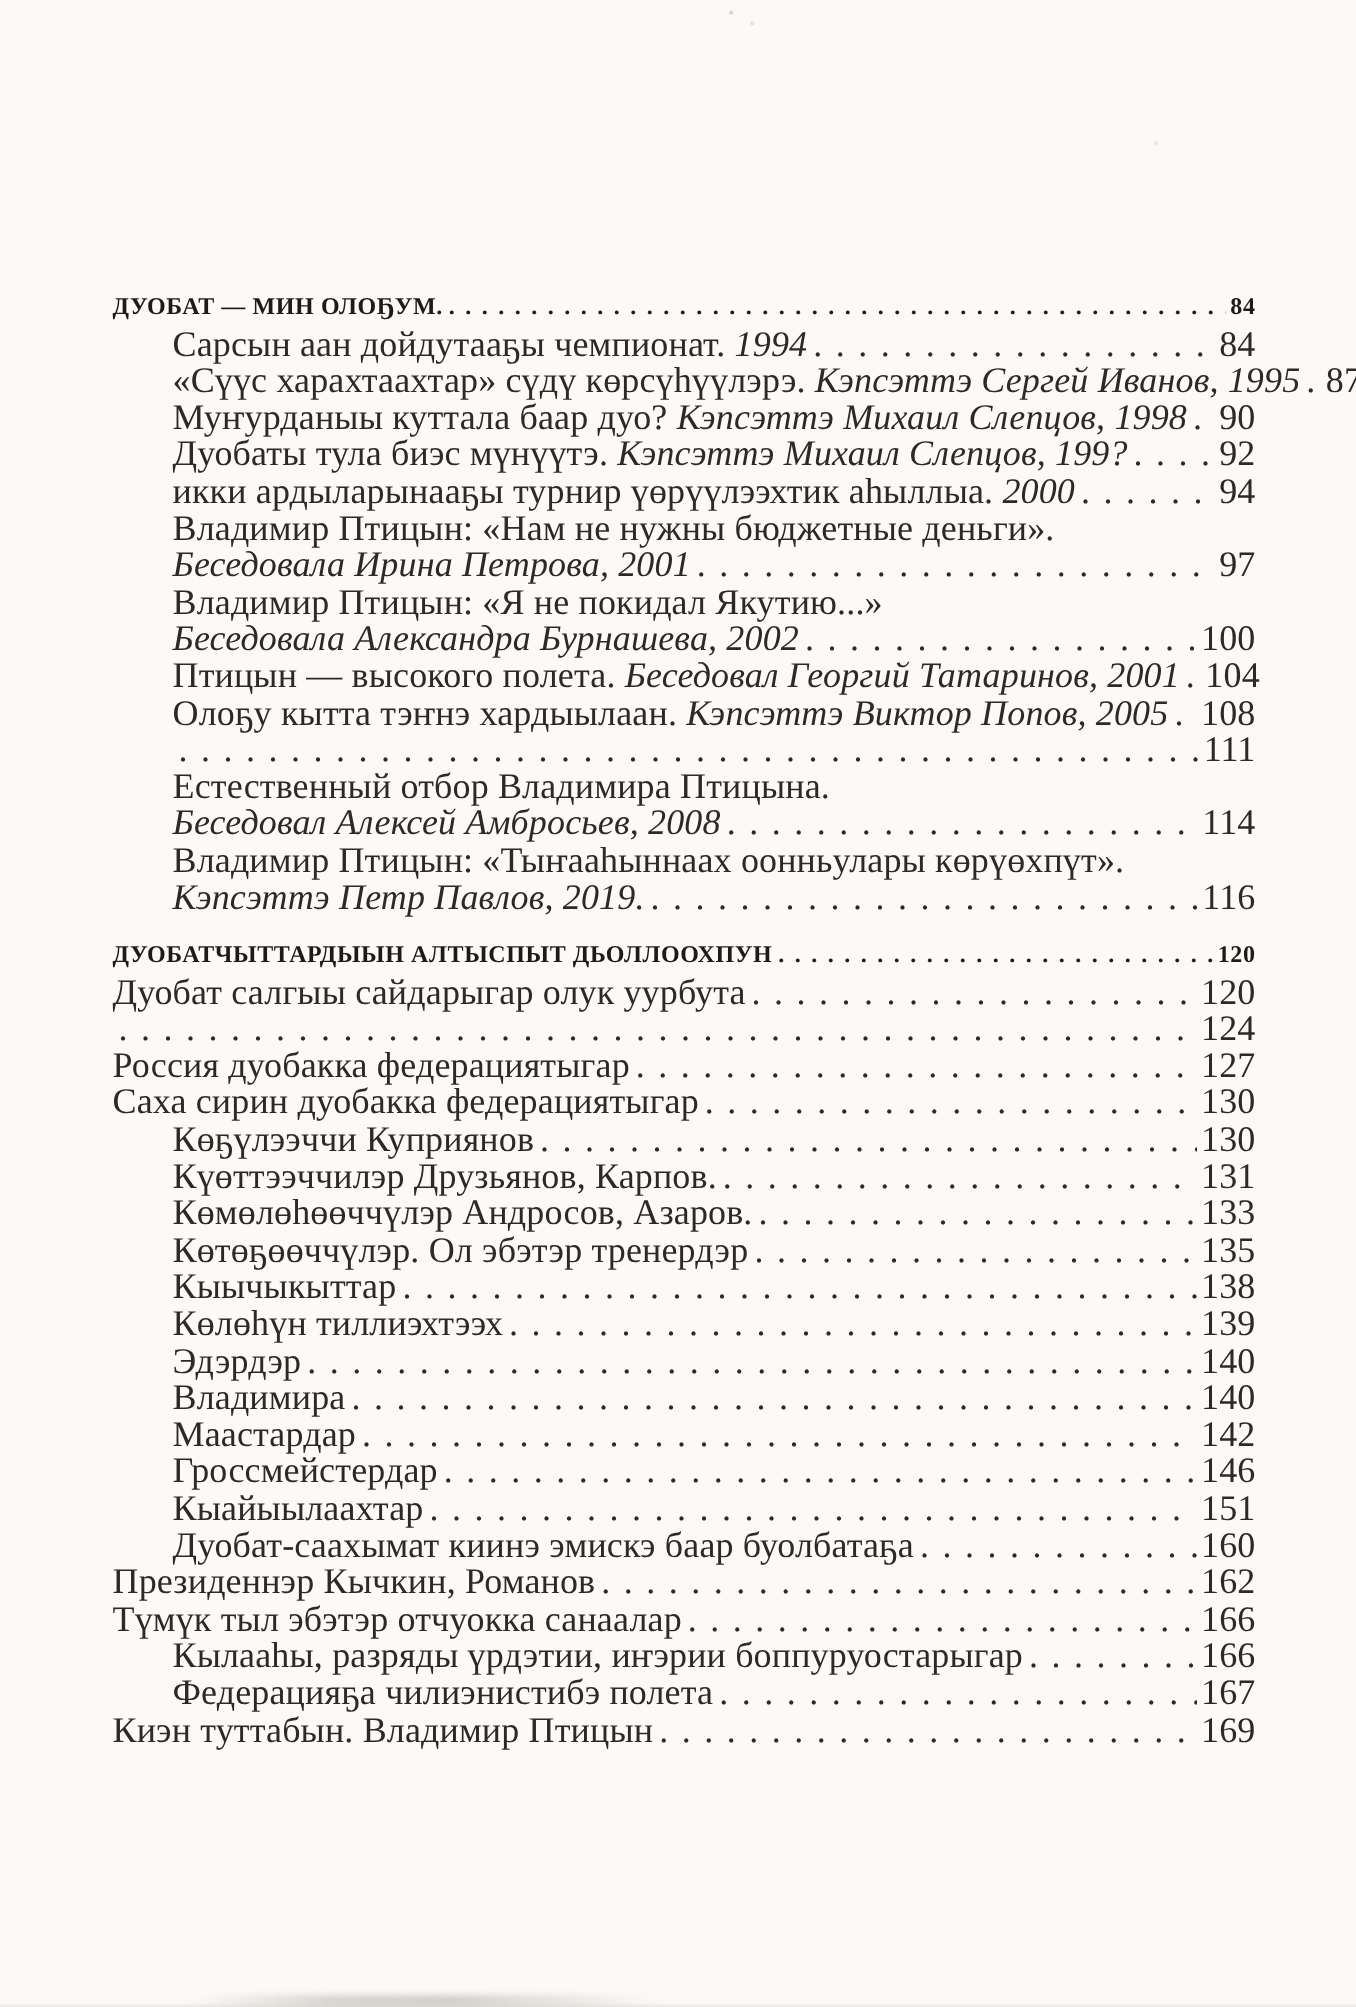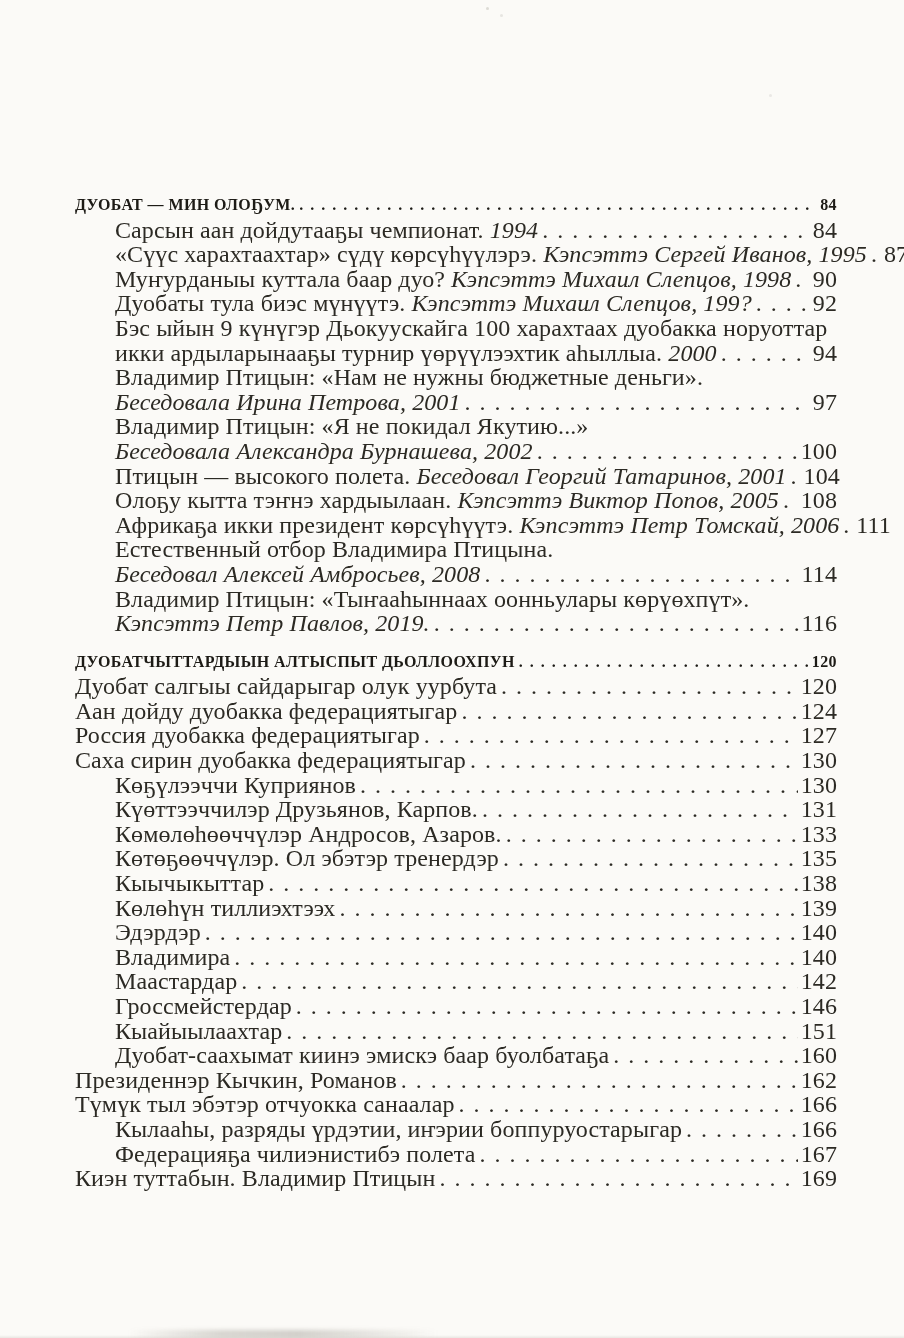--- a/index.html
+++ b/index.html
@@ -104,23 +104,20 @@
           <span class="toc-text"><span>Муҥурданыы куттала баар дуо? </span><span class="it">Кэпсэттэ Михаил Слепцов, 1998</span></span>
           <span class="leader">. . . . . . . . . . . . . . . . . . . . . . . . . . . . . . . . . . . . . . . . . . . . . . . . . . . . . . . . . . . . . . . . . . . . . . . . . . . . . . . . . . . . . . . . . . </span>
           <span class="pagenum">90</span>
         </div>
         <div class="toc-row indent">
           <span class="toc-text"><span>Дуобаты тула биэс мүнүүтэ. </span><span class="it">Кэпсэттэ Михаил Слепцов, 199?</span></span>
           <span class="leader">. . . . . . . . . . . . . . . . . . . . . . . . . . . . . . . . . . . . . . . . . . . . . . . . . . . . . . . . . . . . . . . . . . . . . . . . . . . . . . . . . . . . . . . . . . </span>
           <span class="pagenum">92</span>
         </div>
         <div class="toc-row indent">
-          <span class="toc-text"><span>Бэс ыйын 9 күнүгэр Дьокуускайга 100 харахтаах дуобакка норуоттар</span></span>
-        </div>
-        <div class="toc-row indent">
           <span class="toc-text"><span>икки ардыларынааҕы турнир үөрүүлээхтик аһыллыа. </span><span class="it">2000</span></span>
           <span class="leader">. . . . . . . . . . . . . . . . . . . . . . . . . . . . . . . . . . . . . . . . . . . . . . . . . . . . . . . . . . . . . . . . . . . . . . . . . . . . . . . . . . . . . . . . . . </span>
           <span class="pagenum">94</span>
         </div>
         <div class="toc-row indent">
           <span class="toc-text"><span>Владимир Птицын: «Нам не нужны бюджетные деньги».</span></span>
         </div>
         <div class="toc-row indent">
           <span class="toc-text"><span class="it">Беседовала Ирина Петрова, 2001</span></span>
           <span class="leader">. . . . . . . . . . . . . . . . . . . . . . . . . . . . . . . . . . . . . . . . . . . . . . . . . . . . . . . . . . . . . . . . . . . . . . . . . . . . . . . . . . . . . . . . . . </span>
@@ -138,21 +135,20 @@
           <span class="toc-text"><span>Птицын — высокого полета. </span><span class="it">Беседовал Георгий Татаринов, 2001</span></span>
           <span class="leader">. . . . . . . . . . . . . . . . . . . . . . . . . . . . . . . . . . . . . . . . . . . . . . . . . . . . . . . . . . . . . . . . . . . . . . . . . . . . . . . . . . . . . . . . . . </span>
           <span class="pagenum">104</span>
         </div>
         <div class="toc-row indent">
           <span class="toc-text"><span>Олоҕу кытта тэҥнэ хардыылаан. </span><span class="it">Кэпсэттэ Виктор Попов, 2005</span></span>
           <span class="leader">. . . . . . . . . . . . . . . . . . . . . . . . . . . . . . . . . . . . . . . . . . . . . . . . . . . . . . . . . . . . . . . . . . . . . . . . . . . . . . . . . . . . . . . . . . </span>
           <span class="pagenum">108</span>
         </div>
         <div class="toc-row indent">
-          <span class="toc-text"><span>Африкаҕа икки президент көрсүһүүтэ. </span><span class="it">Кэпсэттэ Петр Томскай, 2006</span></span>
           <span class="leader">. . . . . . . . . . . . . . . . . . . . . . . . . . . . . . . . . . . . . . . . . . . . . . . . . . . . . . . . . . . . . . . . . . . . . . . . . . . . . . . . . . . . . . . . . . </span>
           <span class="pagenum">111</span>
         </div>
         <div class="toc-row indent">
           <span class="toc-text"><span>Естественный отбор Владимира Птицына.</span></span>
         </div>
         <div class="toc-row indent">
           <span class="toc-text"><span class="it">Беседовал Алексей Амбросьев, 2008</span></span>
           <span class="leader">. . . . . . . . . . . . . . . . . . . . . . . . . . . . . . . . . . . . . . . . . . . . . . . . . . . . . . . . . . . . . . . . . . . . . . . . . . . . . . . . . . . . . . . . . . </span>
           <span class="pagenum">114</span>
@@ -171,21 +167,20 @@
           <span class="toc-text"><span>ДУОБАТЧЫТТАРДЫЫН АЛТЫСПЫТ ДЬОЛЛООХПУН</span></span>
           <span class="leader">. . . . . . . . . . . . . . . . . . . . . . . . . . . . . . . . . . . . . . . . . . . . . . . . . . . . . . . . . . . . . . . . . . . . . . . . . . . . . . . . . . . . . . . . . . </span>
           <span class="pagenum">120</span>
         </div>
         <div class="toc-row">
           <span class="toc-text"><span>Дуобат салгыы сайдарыгар олук уурбута</span></span>
           <span class="leader">. . . . . . . . . . . . . . . . . . . . . . . . . . . . . . . . . . . . . . . . . . . . . . . . . . . . . . . . . . . . . . . . . . . . . . . . . . . . . . . . . . . . . . . . . . </span>
           <span class="pagenum">120</span>
         </div>
         <div class="toc-row">
-          <span class="toc-text"><span>Аан дойду дуобакка федерациятыгар</span></span>
           <span class="leader">. . . . . . . . . . . . . . . . . . . . . . . . . . . . . . . . . . . . . . . . . . . . . . . . . . . . . . . . . . . . . . . . . . . . . . . . . . . . . . . . . . . . . . . . . . </span>
           <span class="pagenum">124</span>
         </div>
         <div class="toc-row">
           <span class="toc-text"><span>Россия дуобакка федерациятыгар</span></span>
           <span class="leader">. . . . . . . . . . . . . . . . . . . . . . . . . . . . . . . . . . . . . . . . . . . . . . . . . . . . . . . . . . . . . . . . . . . . . . . . . . . . . . . . . . . . . . . . . . </span>
           <span class="pagenum">127</span>
         </div>
         <div class="toc-row">
           <span class="toc-text"><span>Саха сирин дуобакка федерациятыгар</span></span>

